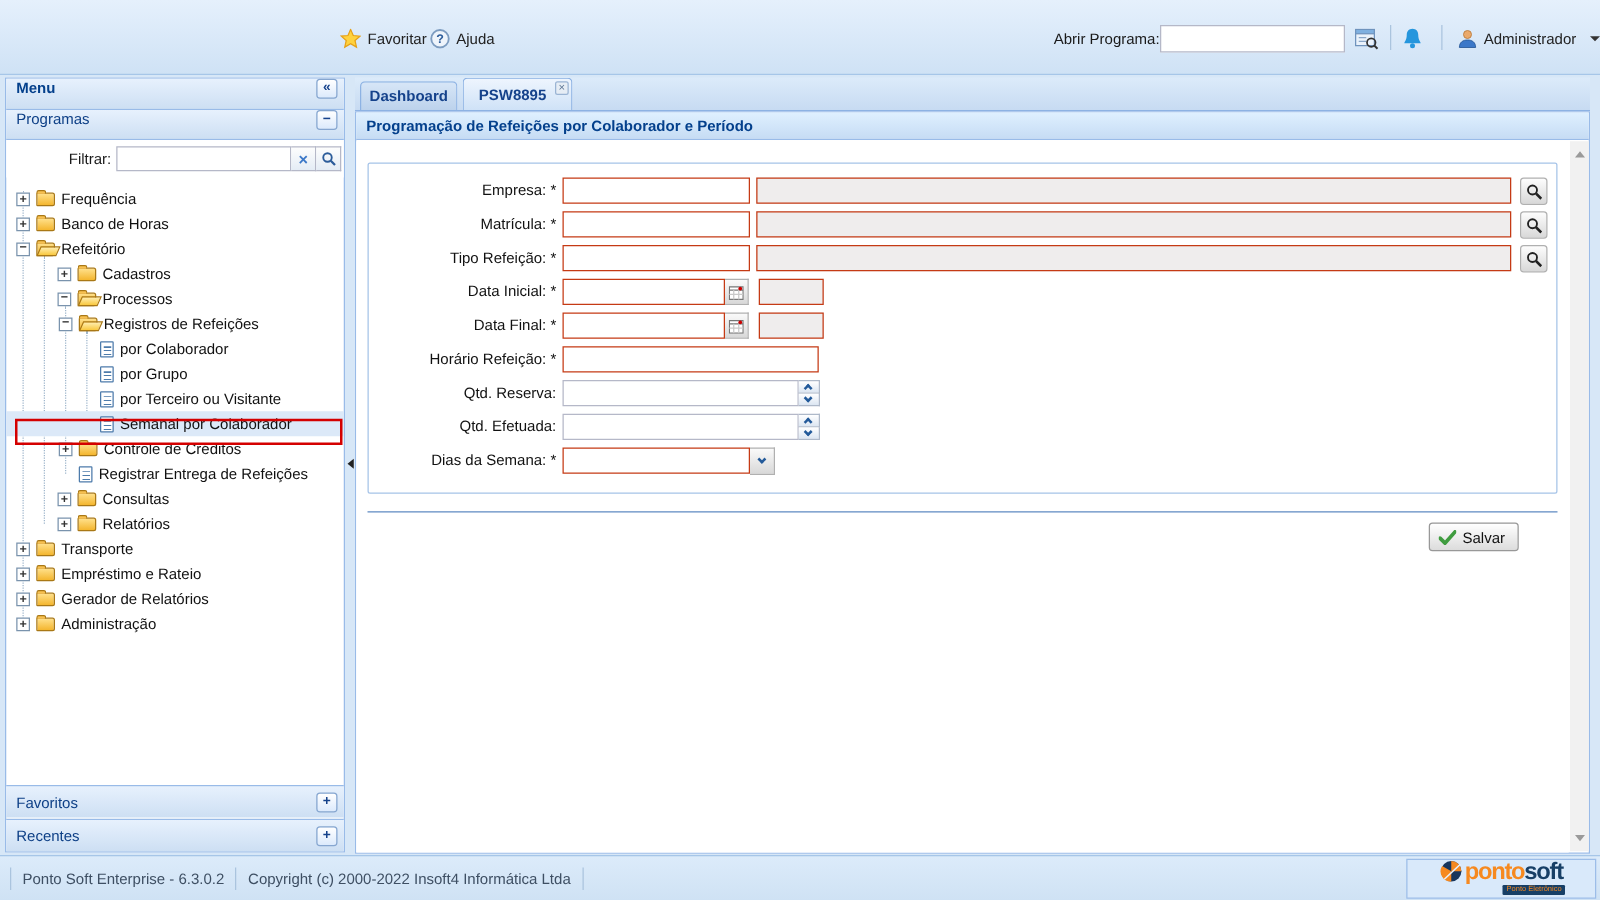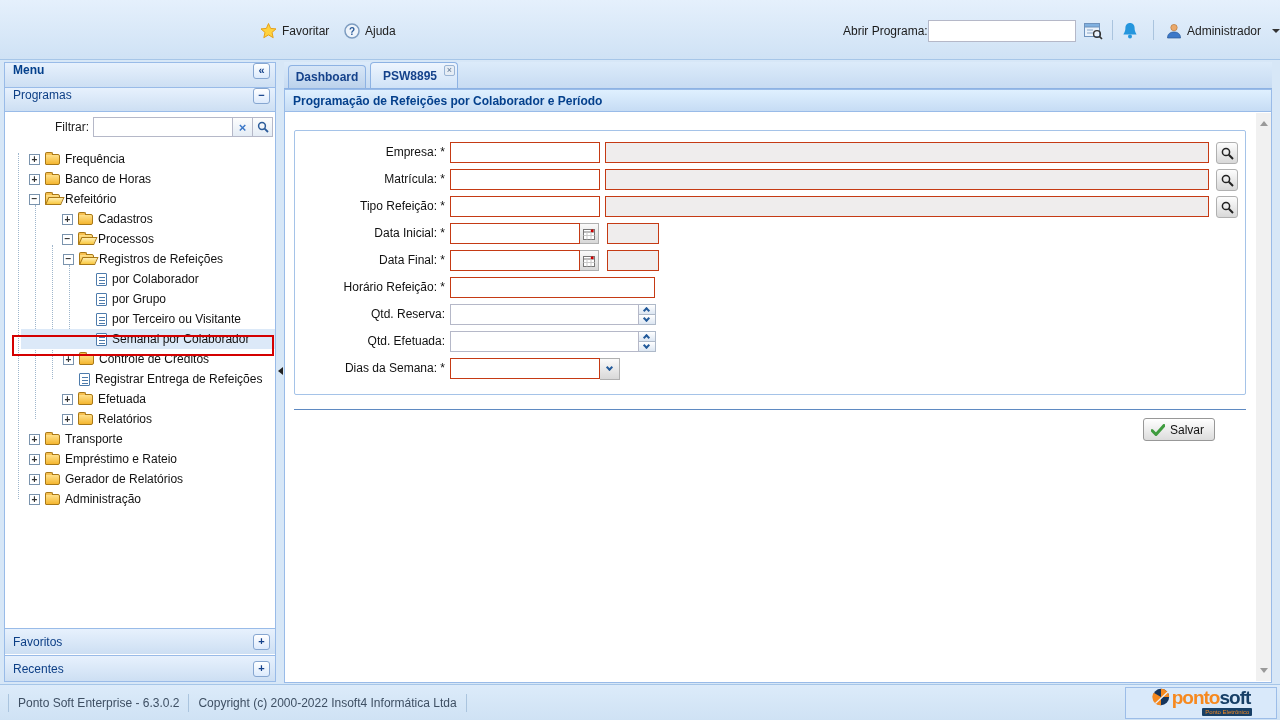--- a/index.html
+++ b/index.html
@@ -41,21 +41,21 @@
   #filter-row { height:30px; display:flex; align-items:center; padding-left:50px; background:#fff; }
   #filter-label { margin-right:4px; color:#1a1a1a; }
   #filter-input { width:140px; height:20px; border:1px solid #b5b8c8; padding:0 3px; font:inherit; }
   .mini-btn { width:20px; height:20px; border:1px solid #b5b8c8; border-left:none;
               background:linear-gradient(#fdfdfd,#e4ecf5); display:flex; align-items:center;
               justify-content:center; cursor:pointer; }
   .x-glyph::before { content:"\00D7"; color:#3c78c8; font-weight:bold; font-size:13px; }
 
   #tree { position:absolute; left:0; top:86px; width:270px; height:360px; }
   .guide { position:absolute; width:1px; border-left:1px dotted #9fb6cc; }
-  .tree-row { position:relative; height:20px; display:flex; align-items:center; cursor:pointer;margin-left:16px; }
+  .tree-row { position:relative; height:20px; display:flex; align-items:center; cursor:pointer; }
   .lvl0 { padding-left:8px; } .lvl1 { padding-left:41px; } .lvl2 { padding-left:42px; } .lvl3 { padding-left:59px; }
   .expander { width:11px; height:11px; border:1px solid #7a93ad; background:#fff; margin-right:5px;
               font-size:10px; font-weight:bold; line-height:9px; text-align:center; color:#333; flex:none; }
   .expander.plus::before { content:"+"; } .expander.minus::before { content:"\2212"; position:relative; top:-1px; }
   .exp-spacer { width:16px; flex:none; }
   .ico { flex:none; margin-right:5px; position:relative; }
   .folder { width:15px; height:11px; background:linear-gradient(#ffe08a,#f4b62f); border:1px solid #a97816;
             border-radius:1px 2px 2px 1px; }
   .folder::before { content:""; position:absolute; top:-3px; left:-1px; width:6px; height:2px;
             background:#f7c152; border:1px solid #a97816; border-bottom:none; border-radius:2px 2px 0 0; }
@@ -151,21 +151,21 @@
   #ps-words { font-weight:bold; font-size:19px; letter-spacing:-1px; line-height:1; position:relative; }
   #ps-ponto { color:#f6891f; } #ps-soft { color:#173f66; }
   #ps-sub { position:absolute; right:-2px; top:20px; background:#173f66; color:#f6891f;
             font-size:6px; font-weight:normal; letter-spacing:0; padding:1px 3px; border-radius:1px; }
 </style>
 </head>
 <body>
 
 <div id="header">
 
-  <div class="tb-item" style="left:260px">
+  <div class="tb-item" style="left:272px">
     <svg width="17" height="16" viewBox="0 0 17 16">
       <path d="M8.5 0.5 L10.6 5.4 L16 5.9 L12 9.4 L13.2 14.7 L8.5 11.9 L3.8 14.7 L5 9.4 L1 5.9 L6.4 5.4 Z" fill="#ffd23e" stroke="#e6a118" stroke-width="1"></path>
     </svg>
     <span>Favoritar</span>
   </div>
 
   <div class="tb-item" style="left:344px">
     <svg width="16" height="16" viewBox="0 0 16 16">
       <circle cx="8" cy="8" r="7" fill="#eef4fb" stroke="#7d9cc0" stroke-width="1.5"></circle>
       <text x="8" y="11.5" font-size="10" font-weight="bold" fill="#2c5c9a" text-anchor="middle">?</text>
@@ -287,21 +287,21 @@
       <span class="tree-label">Controle de Créditos</span>
     </div>
     <div class="tree-row lvl2">
       <span class="exp-spacer"></span>
       <span class="ico doc"></span>
       <span class="tree-label">Registrar Entrega de Refeições</span>
     </div>
     <div class="tree-row lvl1">
       <span class="expander plus"></span>
       <span class="ico folder"></span>
-      <span class="tree-label">Efetuada</span>
+      <span class="tree-label">Consultas</span>
     </div>
     <div class="tree-row lvl1">
       <span class="expander plus"></span>
       <span class="ico folder"></span>
       <span class="tree-label">Relatórios</span>
     </div>
     <div class="tree-row lvl0">
       <span class="expander plus"></span>
       <span class="ico folder"></span>
       <span class="tree-label">Transporte</span>

